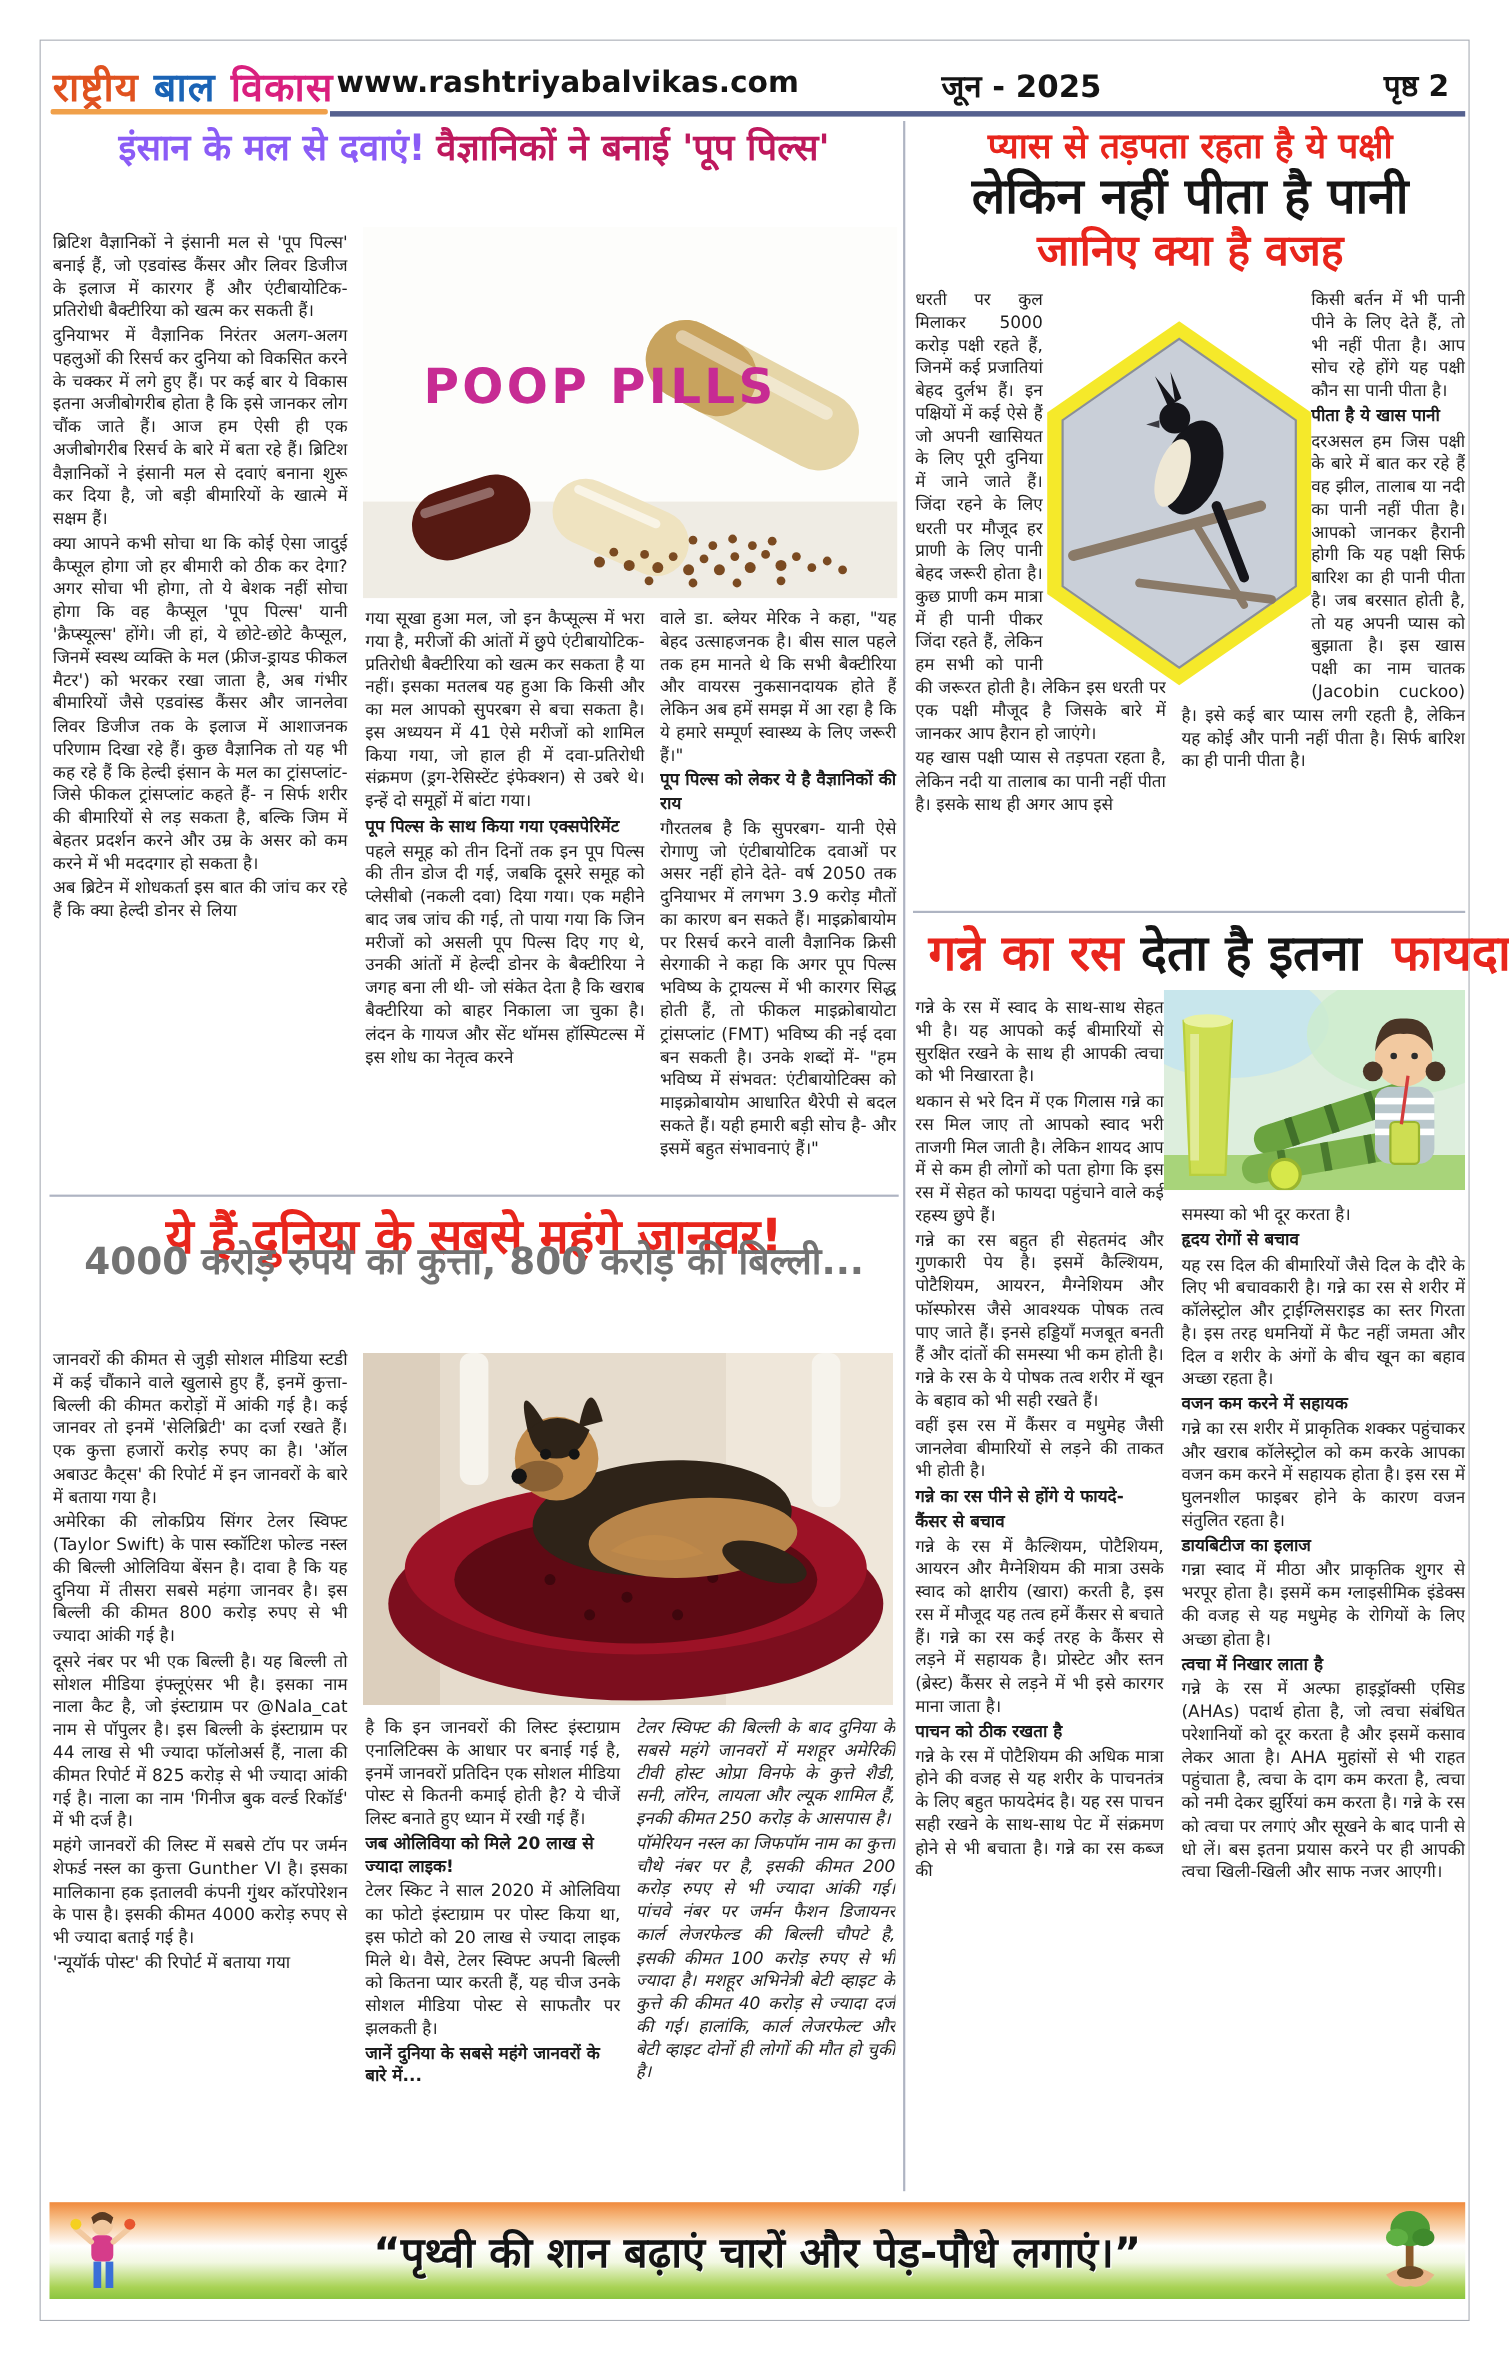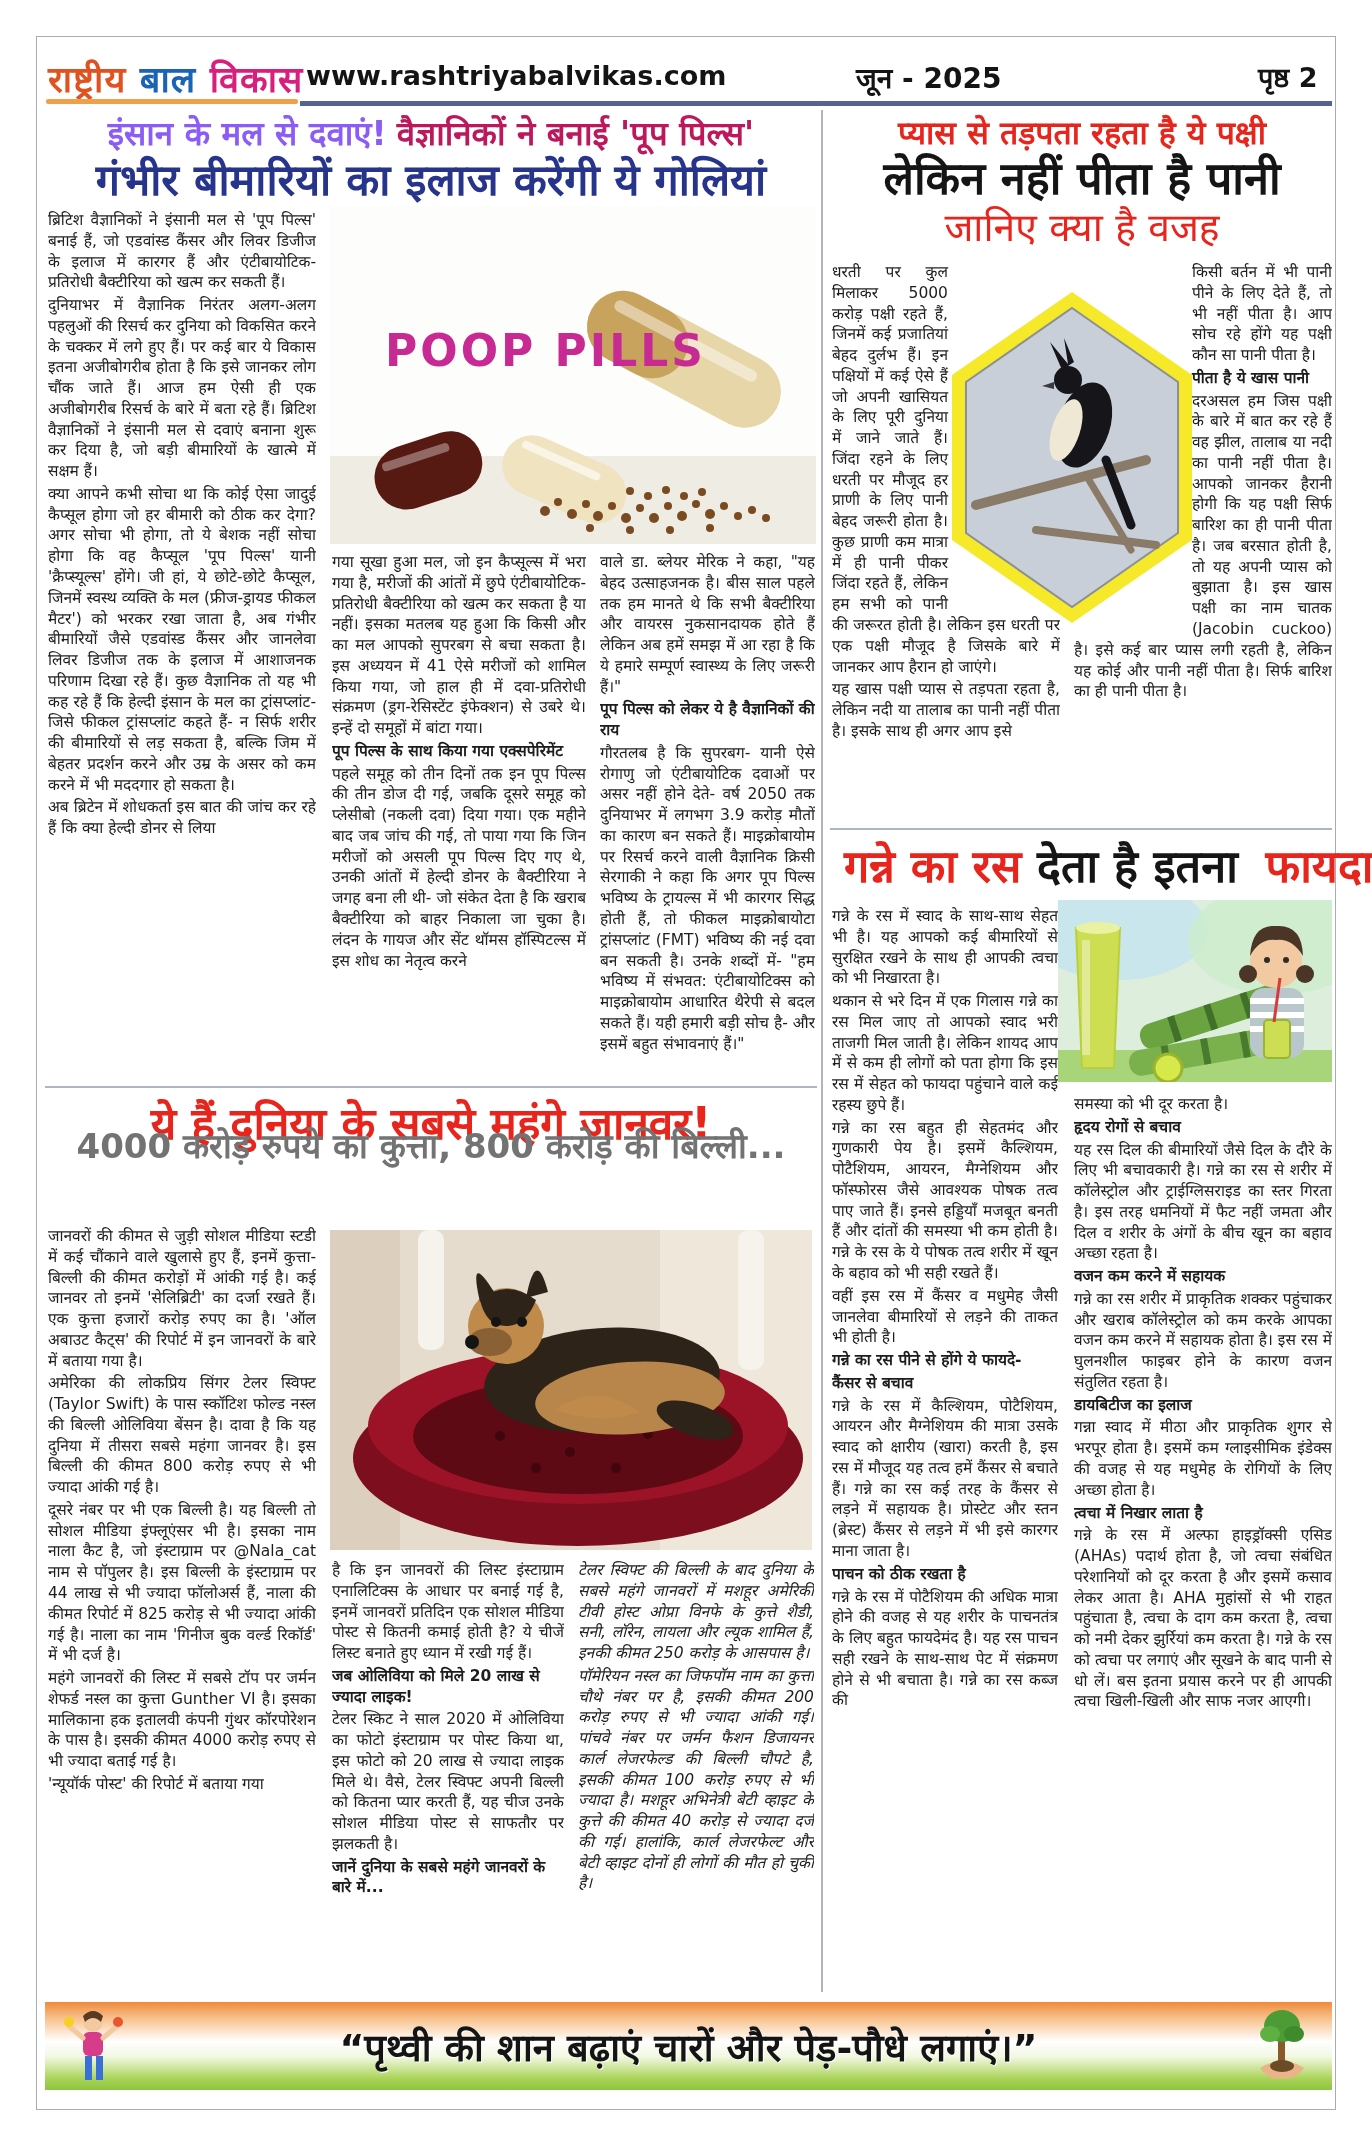--- a/index.html
+++ b/index.html
@@ -19,21 +19,21 @@
   .vmain{left:821px;top:110px;width:2px;height:1882px;background:#aeb4c2;}
   .hleft{left:45px;top:1086px;width:772px;height:2px;background:#aeb4c2;}
   .hright{left:830px;top:828px;width:502px;height:2px;background:#aeb4c2;}
   
   .a1h1{left:45px;top:110px;width:772px;text-align:center;font-size:33px;font-weight:bold;white-space:nowrap;}
   .a1h1 .red{color:#8b5cf6;margin-right:10px;}
   .a1h1 .blue{color:#be185d;}
   .a1h2{left:45px;top:149px;width:772px;text-align:center;font-size:43px;font-weight:bold;color:#27348b;white-space:nowrap;}
   .a2h1{left:832px;top:110px;width:500px;text-align:center;font-size:32px;font-weight:bold;color:#e8251c;white-space:nowrap;}
   .a2h2{left:832px;top:146px;width:500px;text-align:center;font-size:45px;font-weight:bold;color:#151515;white-space:nowrap;}
-  .a2h3{left:832px;top:199px;width:500px;text-align:center;font-size:39px;font-weight:normal;color:#e8251c;white-space:nowrap;}
+  .a2h3{left:832px;top:199px;width:500px;text-align:center;font-size:39px;font-weight:bold;color:#e8251c;white-space:nowrap;}
   .a3h{left:832px;top:834px;width:500px;text-align:center;font-size:45px;font-weight:bold;white-space:nowrap;}
   .a3h .red{color:#e8251c;margin-left:12px;} .a3h .blk{color:#151515;}
   .a4h1{left:45px;top:1092px;width:772px;text-align:center;font-size:44px;font-weight:bold;color:#e8251c;white-space:nowrap;}
   .a4h2{left:45px;top:1122px;width:772px;text-align:center;font-size:34px;font-weight:bold;color:#737373;white-space:nowrap;}
   
   .col{font-size:15.5px;line-height:1.34;text-align:justify;color:#1d1d1d;overflow:hidden;}
   .col p{margin:0 0 2px 0;}
   .col p.sub{font-weight:bold;text-align:left;}
   .c-a1-1{left:48px;top:210px;width:268px;max-height:874px;}
   .c-a1-2{left:332px;top:552px;width:254px;max-height:534px;}
@@ -78,21 +78,20 @@
   <div class="abs pageno">पृष्ठ 2</div>
   <div class="abs hline"></div>
 
   <div class="abs vmain"></div>
   <div class="abs hleft"></div>
   <div class="abs hright"></div>
 
   <div class="abs a1h1">
     <span class="red">इंसान के मल से दवाएं!</span><span class="blue">वैज्ञानिकों ने बनाई 'पूप पिल्स'</span>
   </div>
-  <div class="abs a1h2">गंभीर बीमारियों का इलाज करेंगी ये गोलियां</div>
 
   <div class="abs img pills-img">
     <svg width="486" height="338" viewBox="0 0 486 338">
       <rect width="486" height="338" fill="#fdfdfb"></rect>
       <rect y="250" width="486" height="88" fill="#efece4"></rect>
 
       <g transform="rotate(28 350 150)">
         <rect x="250" y="115" width="210" height="72" rx="36" fill="#e6d6a8"></rect>
         <rect x="250" y="115" width="105" height="72" rx="36" fill="#c8a35e"></rect>
         <rect x="268" y="128" width="160" height="12" rx="6" fill="#ffffff" opacity="0.45"></rect>

